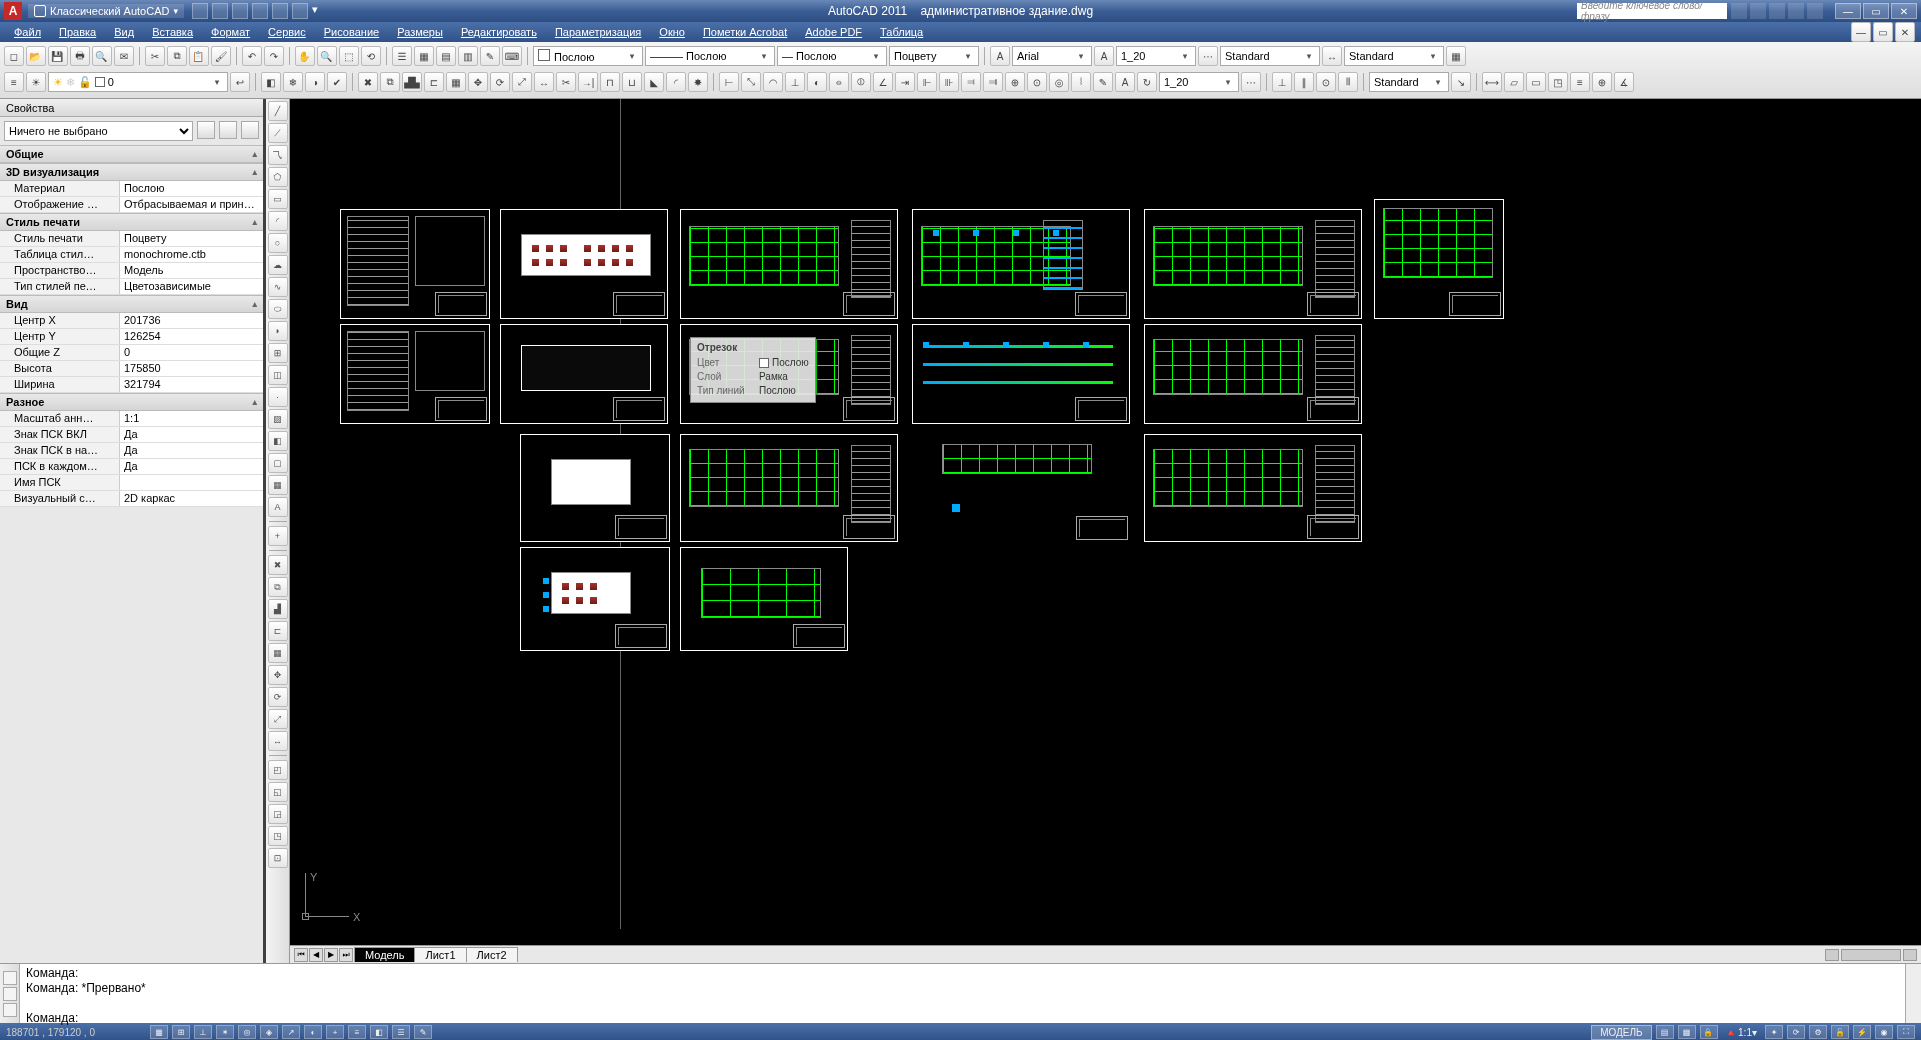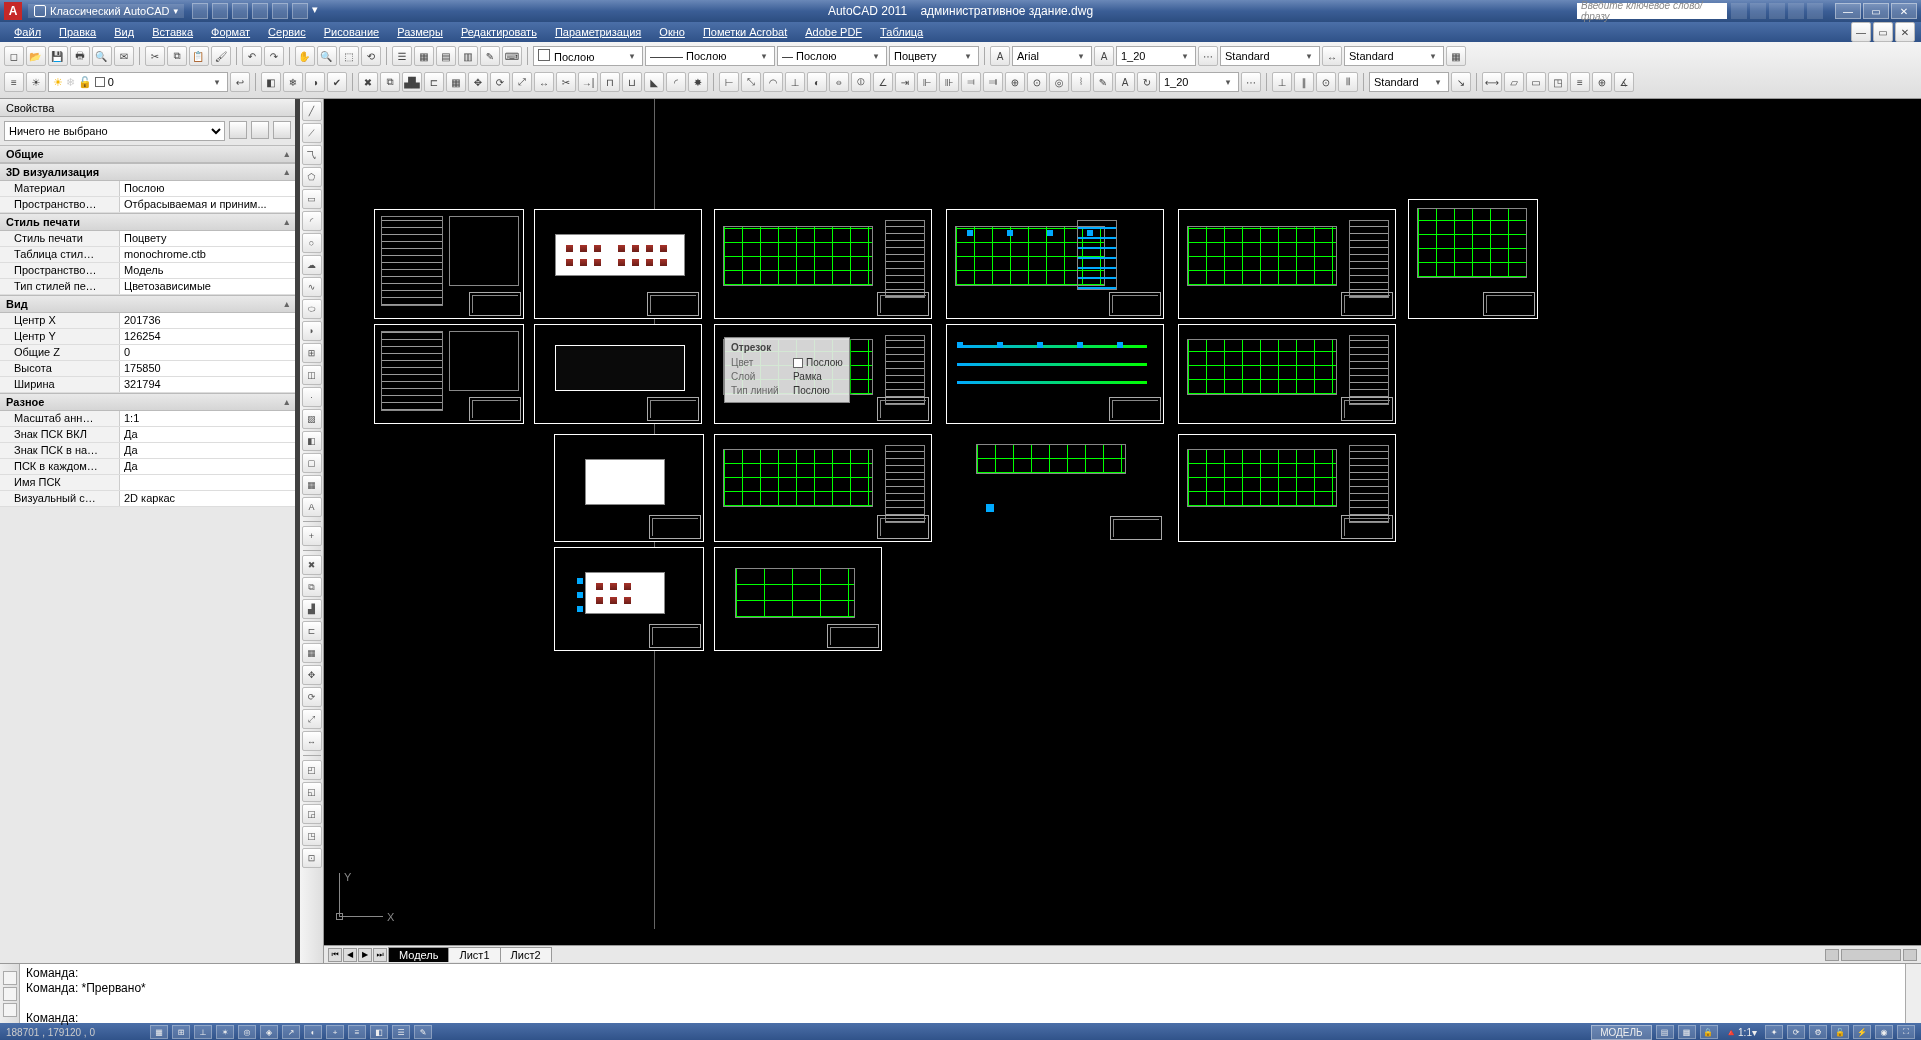--- a/index.html
+++ b/index.html
@@ -27,21 +27,21 @@
 .toolbars { background:linear-gradient(to bottom,#f4f4f4,#dedede); border-bottom:1px solid #999; padding:2px 4px; }
 .toolbar-row { display:flex; align-items:center; gap:2px; height:24px; margin-bottom:2px;}
 .tb-btn { width:20px; height:20px; background:linear-gradient(to bottom,#fff,#e6e6e6); border:1px solid #bbb; border-radius:2px; display:flex;align-items:center;justify-content:center; font-size:10px; color:#444;}
 .tb-sep { width:1px; height:18px; background:#aaa; margin:0 3px;}
 .tb-select { height:20px; background:#fff; border:1px solid #aaa; display:flex;align-items:center; padding:0 4px; font-size:11px; position:relative; justify-content:space-between;}
 .tb-select .arrow{ width:12px; text-align:center; color:#555; font-size:9px;}
 .tb-select .swatch{ width:12px;height:12px;border:1px solid #666;margin-right:4px;display:inline-block;}
 
 
 .main { display:flex; height:calc(1040px - 22px - 20px - 56px - 18px - 60px); }
-.left-panel { width:300px; background:#e8e8e8; border-right:5px solid #404040; display:flex; flex-direction:column; }
+.left-panel { width:266px; background:#e8e8e8; border-right:3px solid #404040; display:flex; flex-direction:column; }
 .panel-header { height:18px; background:linear-gradient(to bottom,#f0f0f0,#d9d9d9); border-bottom:1px solid #aaa; padding:2px 6px; font-size:11px; display:flex;align-items:center;}
 .prop-selector{ display:flex; align-items:flex-start; padding:4px; gap:4px;}
 .prop-selector select{ flex:1; height:20px; font-size:11px; border:1px solid #aaa; background:#fff;}
 .prop-selector .icon{ width:18px;height:18px;border:1px solid #aaa;background:linear-gradient(to bottom,#fff,#ddd);}
 .prop-group-hdr{ background:linear-gradient(to bottom,#e9e9e9,#d5d5d5); border-top:1px solid #bbb;border-bottom:1px solid #bbb; padding:2px 6px; font-weight:bold; font-size:11px; display:flex; justify-content:space-between; align-items:center;}
 .prop-group-hdr .collapse{ font-size:9px; color:#666;}
 .prop-row{ display:flex; border-bottom:1px solid #ddd; font-size:11px; min-height:16px;}
 .prop-row .key{ width:120px; padding:1px 20px 1px 14px; background:#f2f2f2; border-right:1px solid #ccc; overflow:hidden; white-space:nowrap; text-overflow:ellipsis;}
 .prop-row .val{ flex:1; padding:1px 4px; background:#fff; overflow:hidden; white-space:nowrap; text-overflow:ellipsis;}
 
@@ -342,21 +342,21 @@
         </div>
         <div class="prop-group-hdr">
           <span>3D визуализация</span>
           <span class="collapse">▴</span>
         </div>
         <div class="prop-row">
           <div class="key">Материал</div>
           <div class="val">Послою</div>
         </div>
         <div class="prop-row">
-          <div class="key">Пространство тени</div>
+          <div class="key">Отображение печа</div>
           <div class="val">Отбрасываемая и приним...</div>
         </div>
         <div class="prop-group-hdr">
           <span>Стиль печати</span>
           <span class="collapse">▴</span>
         </div>
         <div class="prop-row">
           <div class="key">Стиль печати</div>
           <div class="val">Поцвету</div>
         </div>

